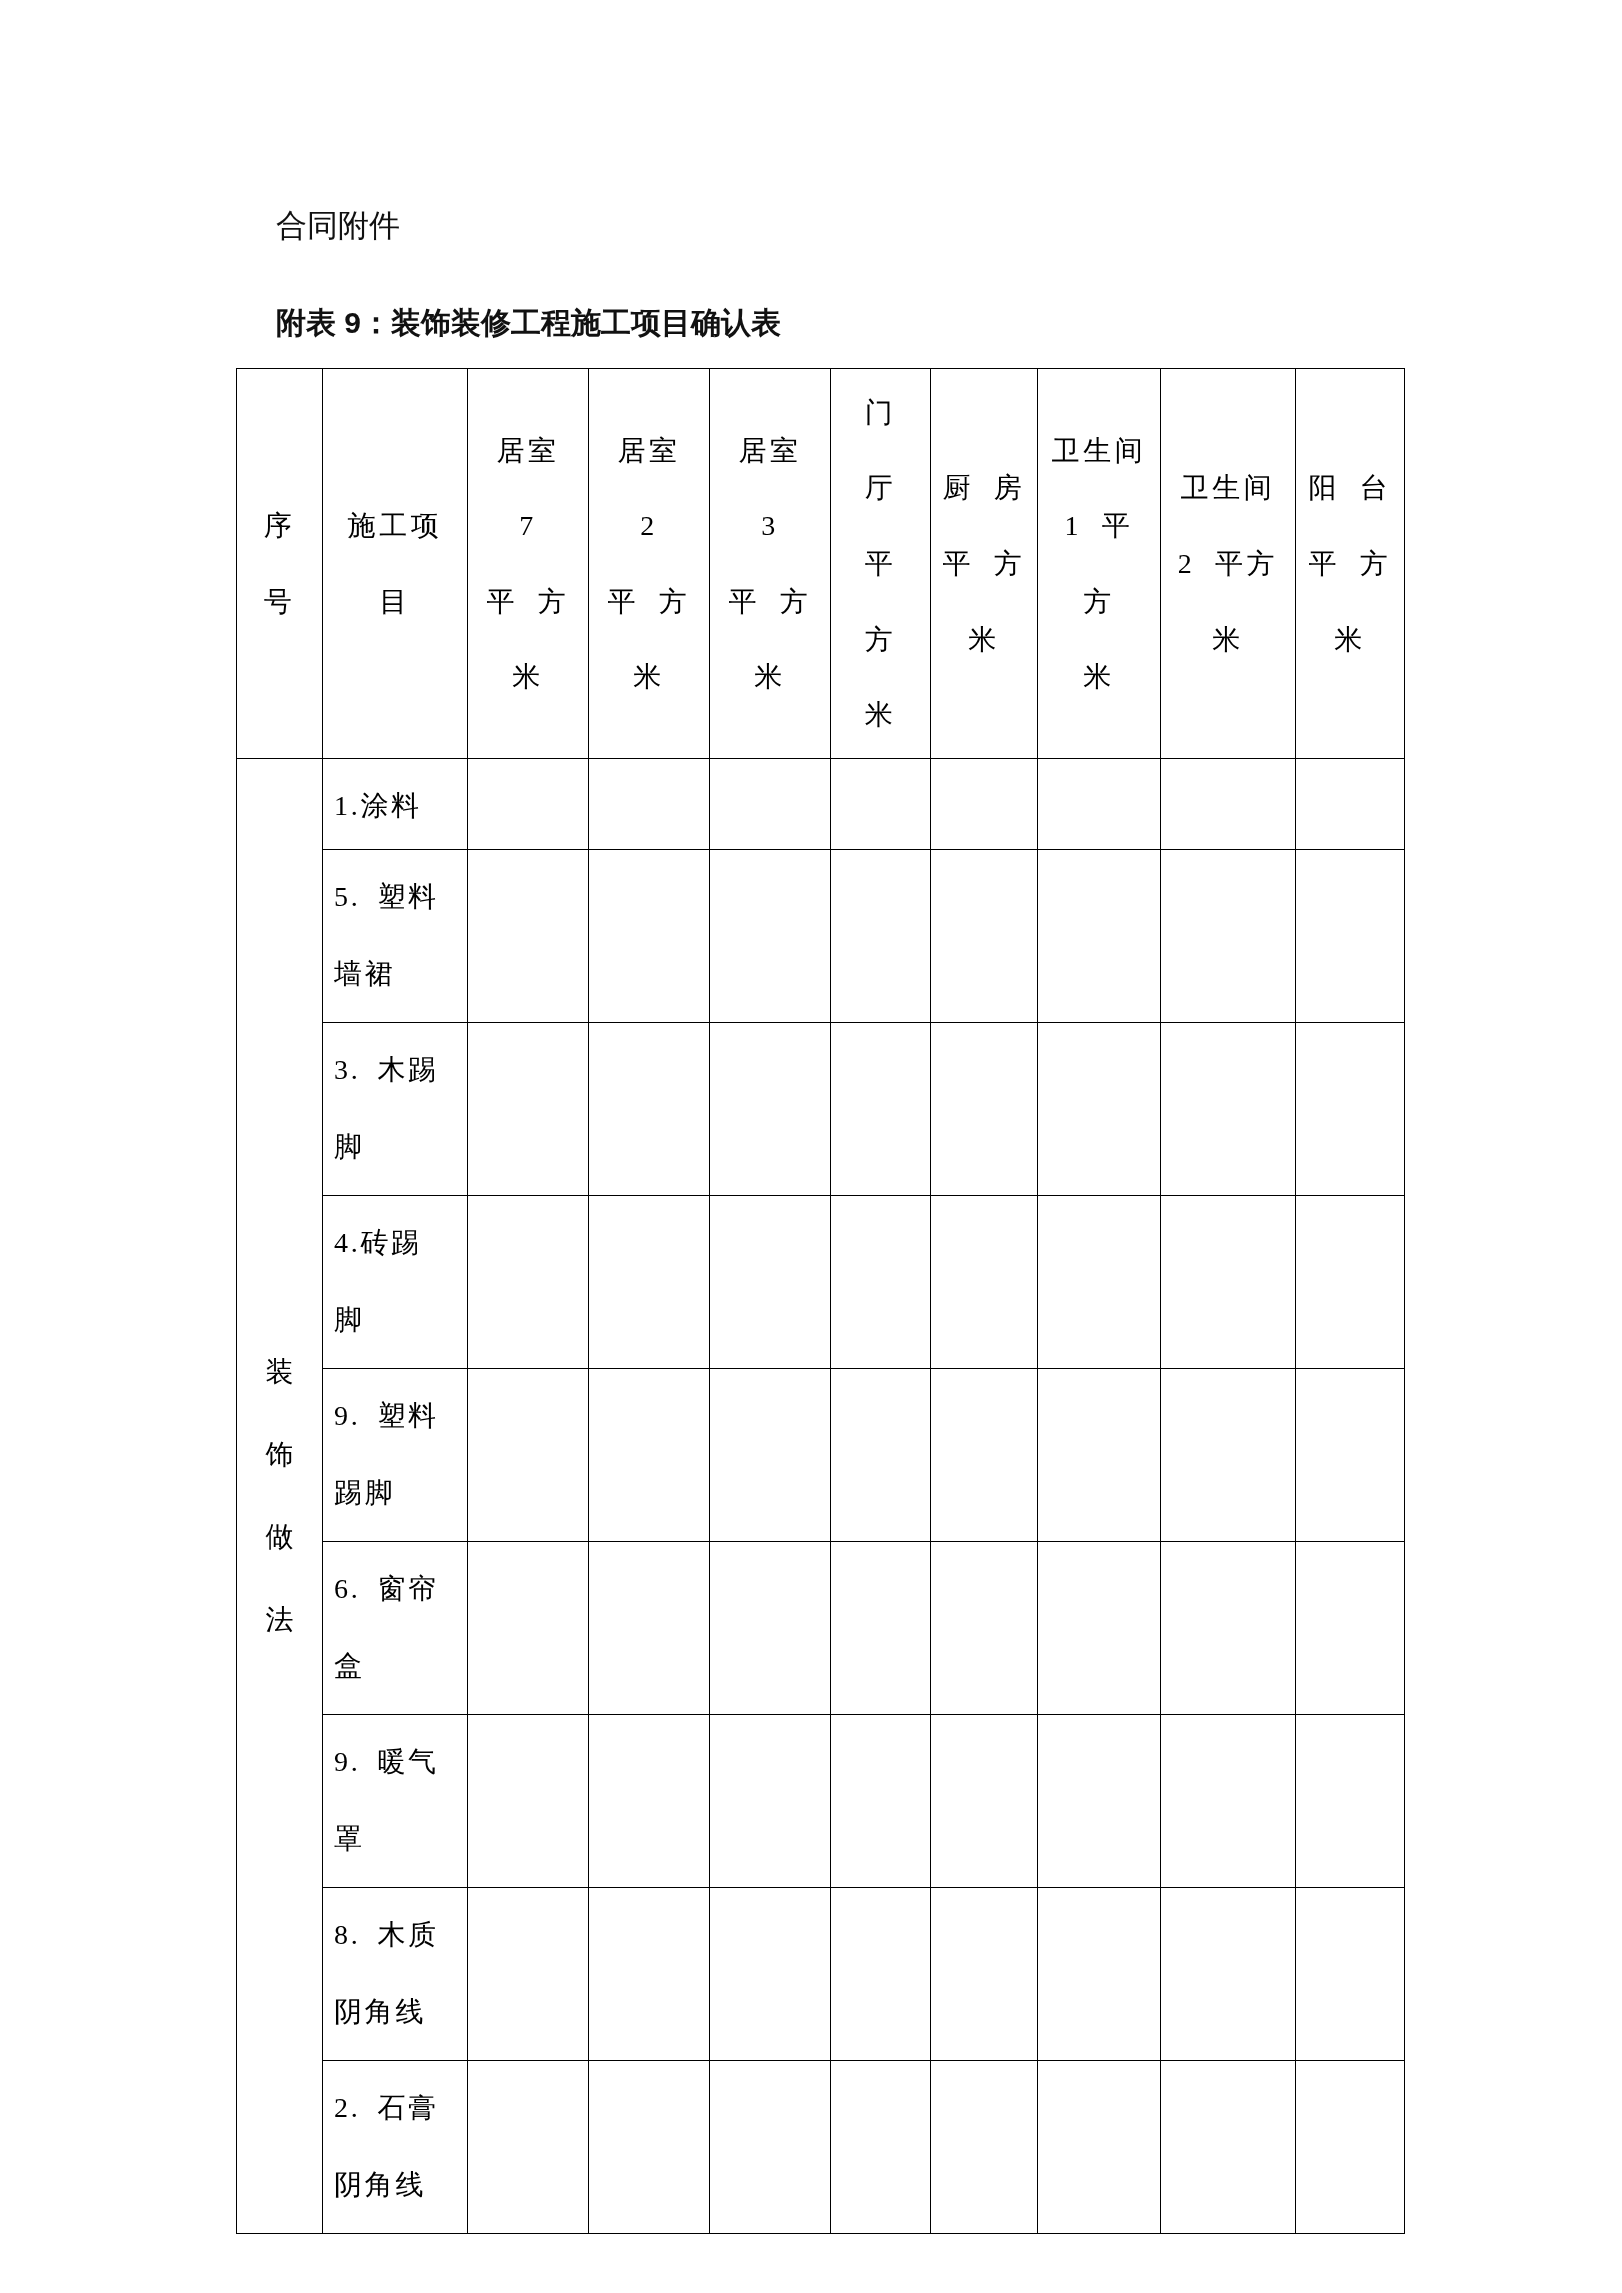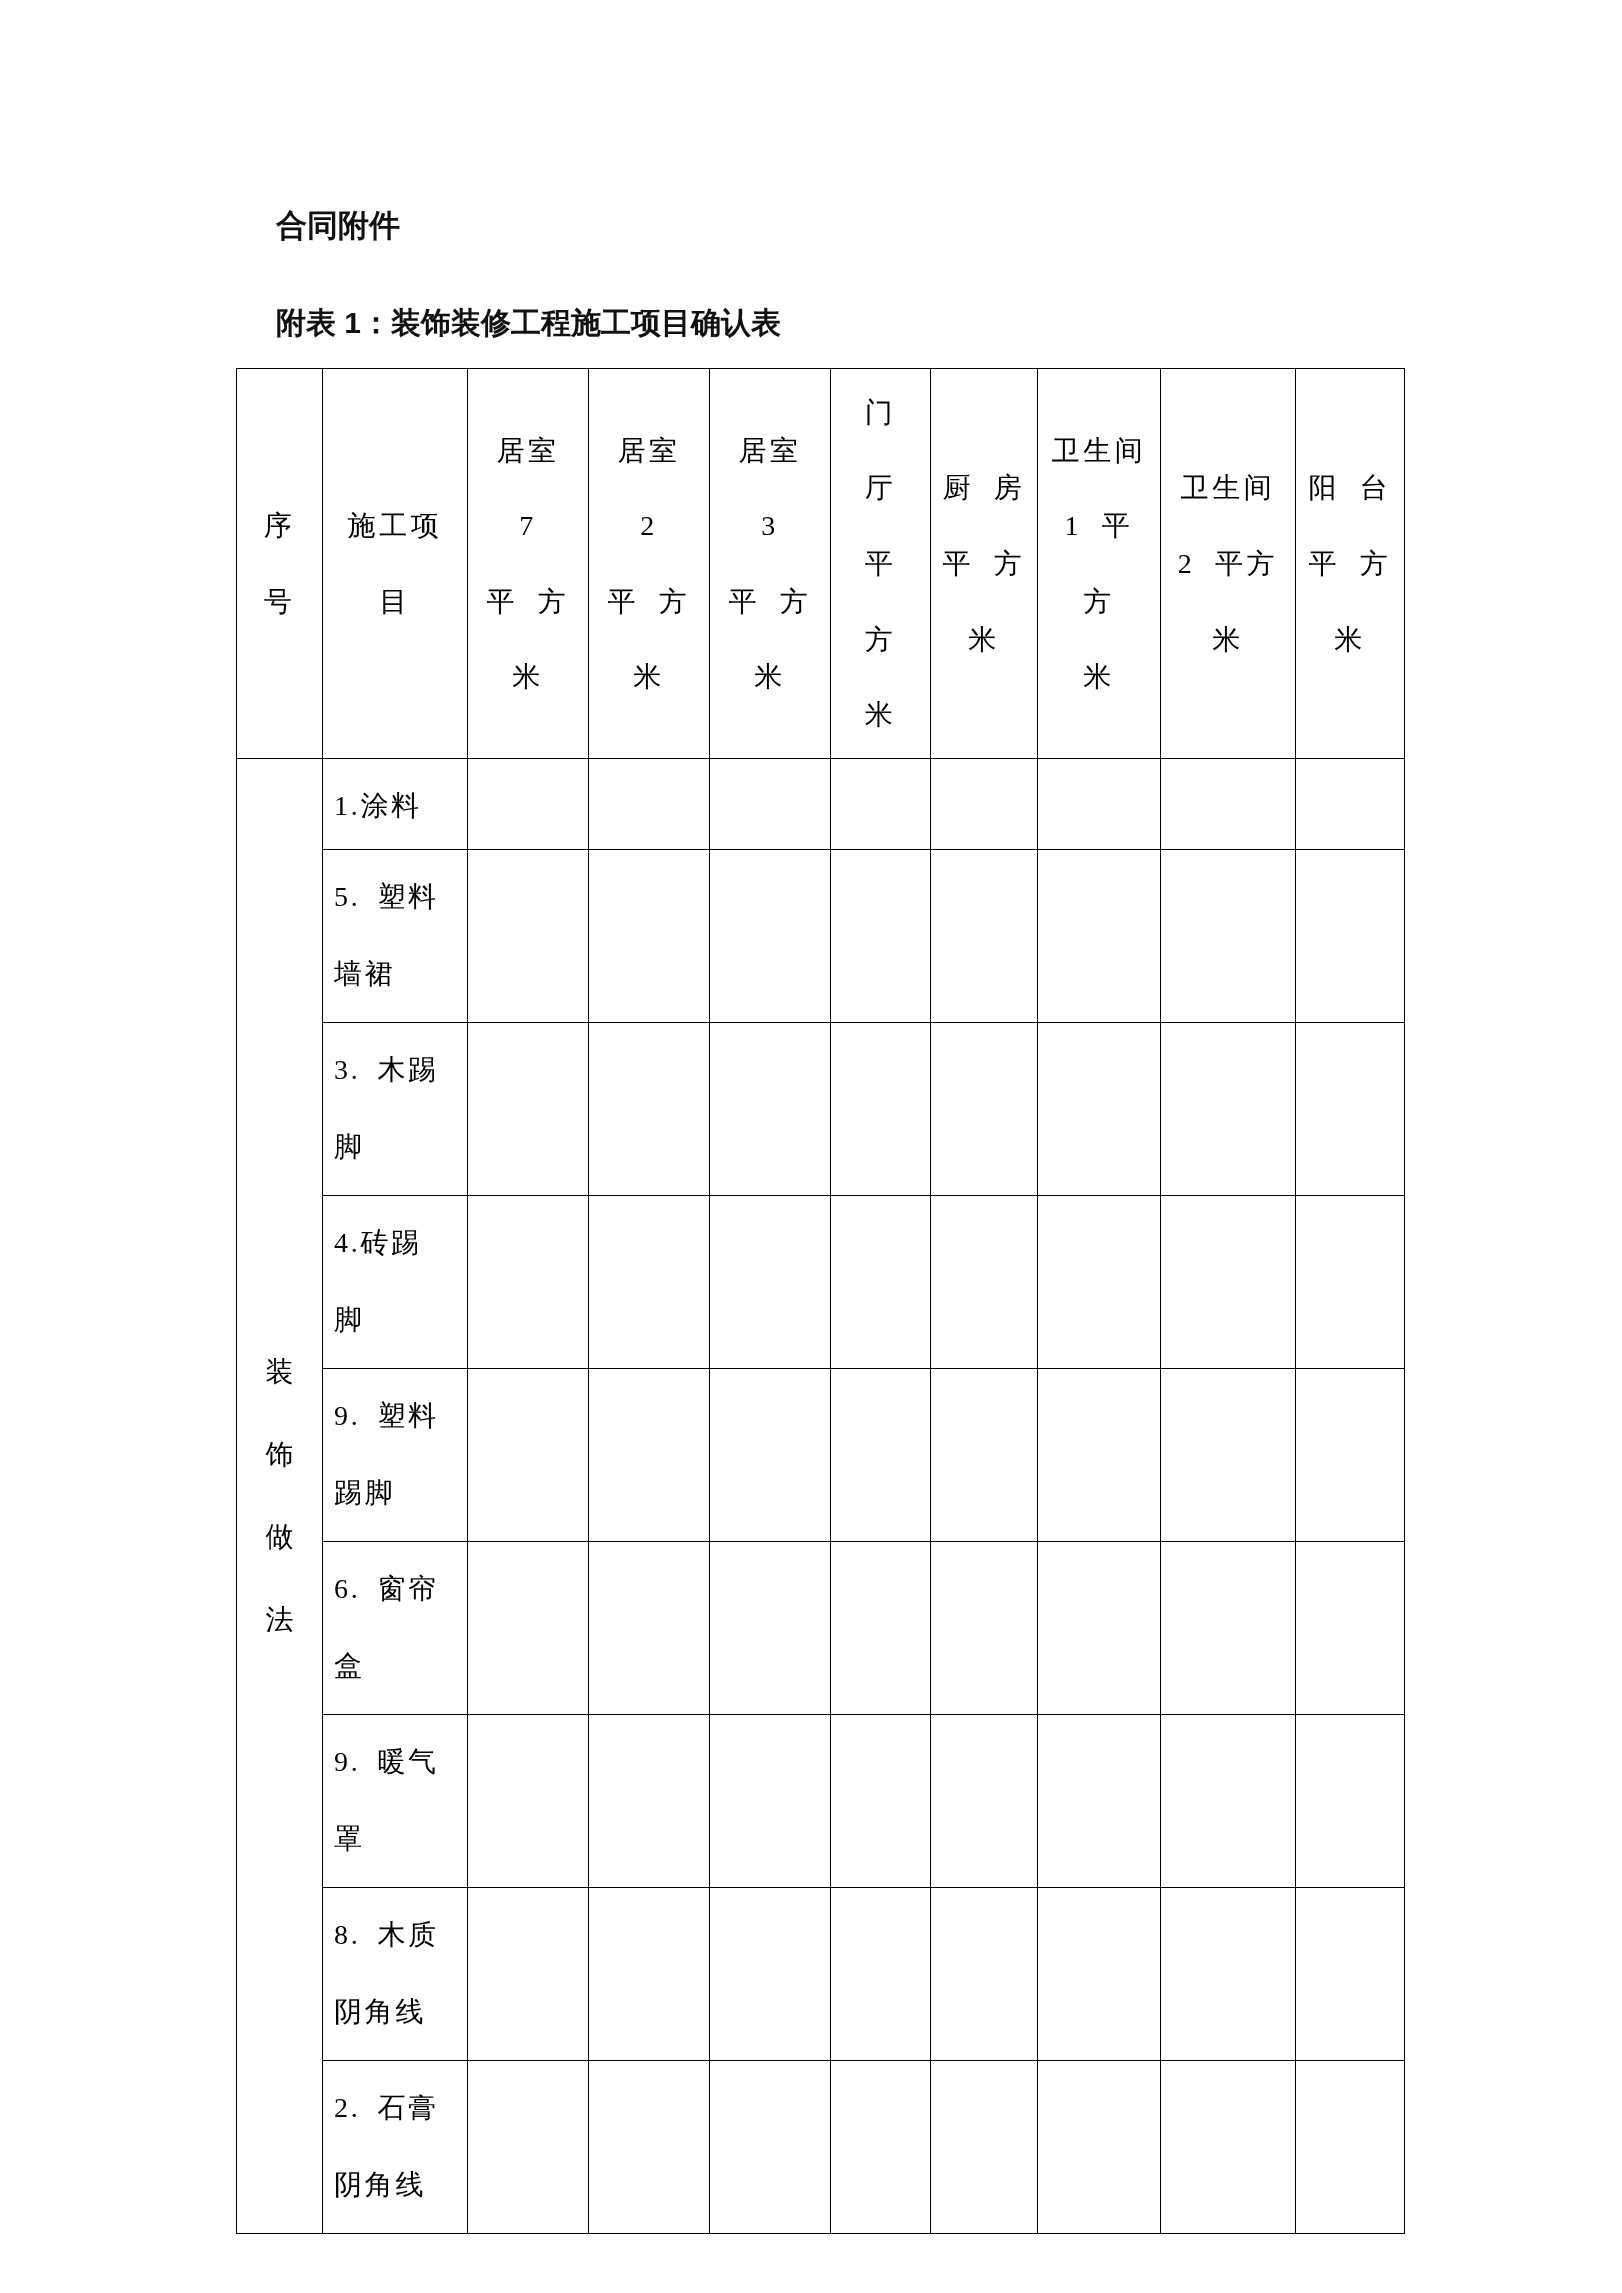--- a/index.html
+++ b/index.html
@@ -13,21 +13,21 @@
     height: 2294px;
     box-sizing: border-box;
     background: #ffffff;
     padding: 207px 0 0 236px;
     color: #000000;
     font-family: "Liberation Serif", serif;
   }
   .doc-title {
     margin: 0 0 0 40px;
     font-family: "Liberation Sans", sans-serif;
-    font-weight: bold;
+    font-weight: normal;
     font-size: 31px;
     line-height: 1.25;
     color: #111111;
   }
   .table-caption {
     margin: 58px 0 27px 40px;
     font-family: "Liberation Sans", sans-serif;
     font-weight: bold;
     font-size: 30px;
     line-height: 1.25;
@@ -79,21 +79,21 @@
   tbody tr { height: 173px; }
   tbody tr.first-row { height: 91px; }
 </style>
 </head>
 <body>
 
 <div class="page">
 
   <h1 class="doc-title">合同附件</h1>
 
-  <h2 class="table-caption">附表 1：装饰装修工程施工项目确认表</h2>
+  <h2 class="table-caption">附表 9：装饰装修工程施工项目确认表</h2>
 
   <table class="confirm-table">
     <colgroup>
       <col style="width:86px">
       <col style="width:145px">
       <col style="width:121px">
       <col style="width:121px">
       <col style="width:121px">
       <col style="width:100px">
       <col style="width:107px">

